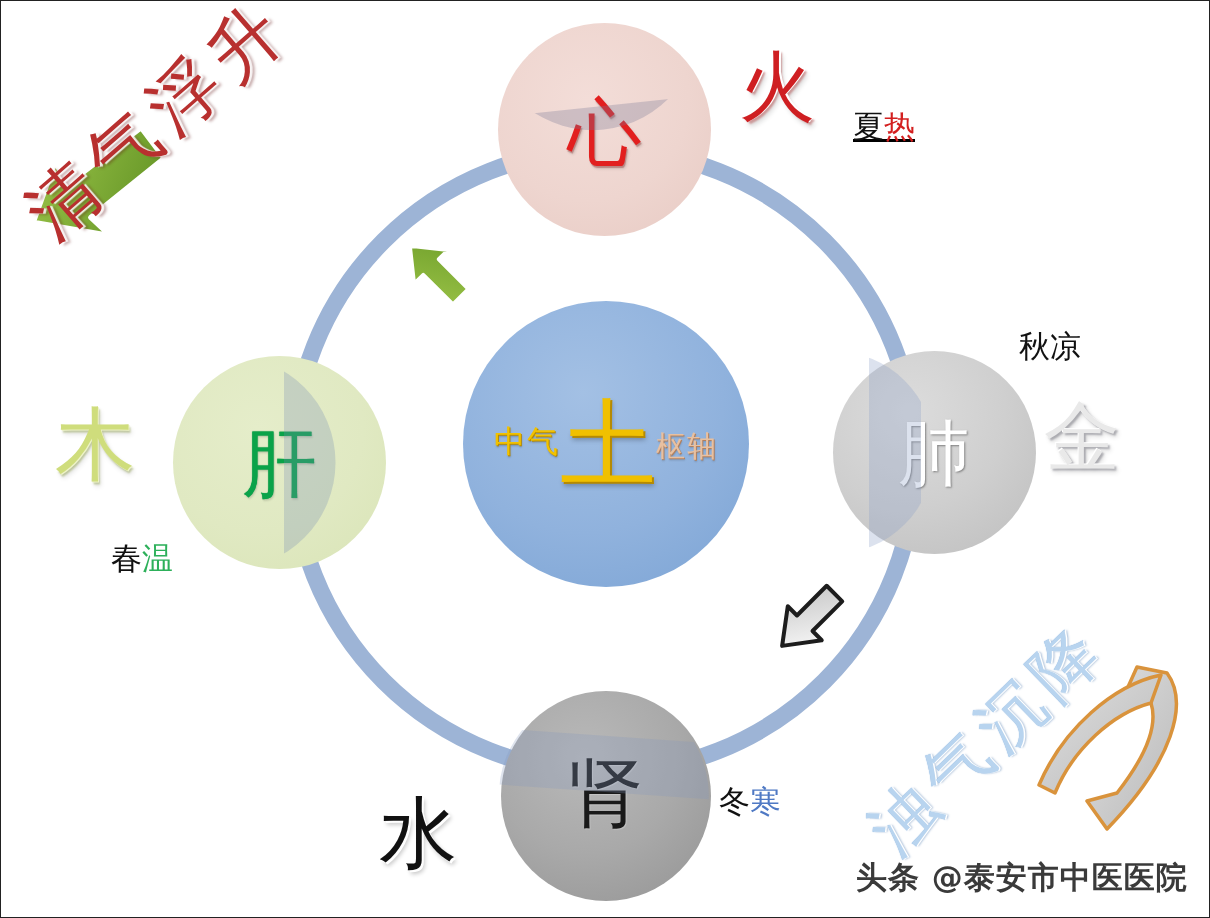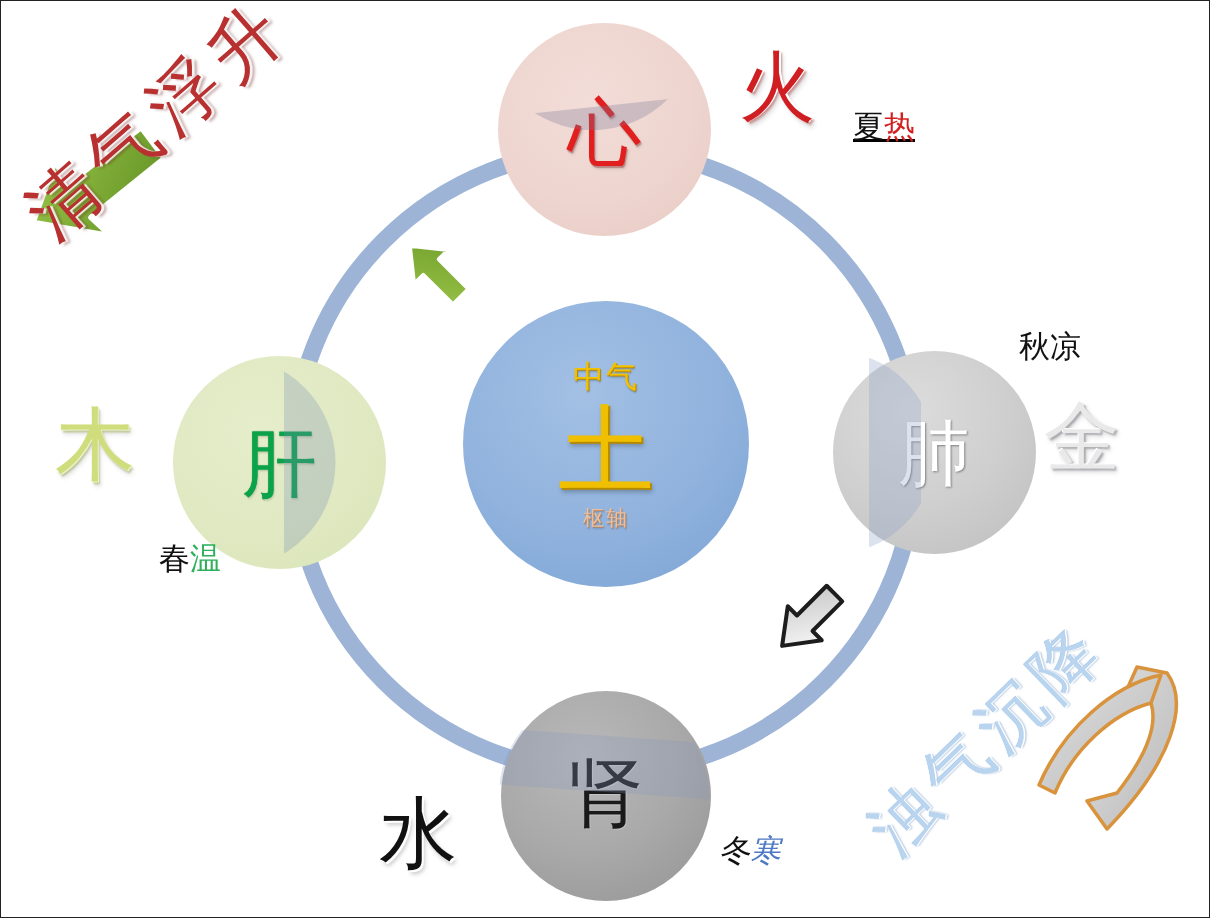--- a/index.html
+++ b/index.html
@@ -117,36 +117,36 @@
     -webkit-clip-path:circle(105px at 105px 60px);
     clip-path:circle(105px at 105px 60px);
     transform:rotate(4deg);
   }
 
   
   .orb-earth{
     left:462px;top:300px;width:286px;height:286px;
     background:radial-gradient(circle at 42% 32%, #a3c0e4 0%, #90b2dd 55%, #7ba3d4 100%);
     z-index:5;
-    flex-direction:column;
+    flex-direction:row;
   }
   .earth-top{
     font-family:"DejaVu Sans","Liberation Sans",sans-serif;
     font-size:31px;color:#f2c200;letter-spacing:2px;
     text-shadow:1px 1px 0 #b68a00, 1px 2px 2px rgba(0,0,0,.25);
     margin-bottom:4px;
   }
   .earth-main{
     font-family:"DejaVu Sans","Liberation Sans",sans-serif;
     font-size:96px;color:#f0c000;line-height:1;
     text-shadow:2px 2px 0 #b68a00, 2px 4px 5px rgba(0,0,0,.28);
   }
   .earth-bottom{
     font-family:"DejaVu Sans","Liberation Sans",sans-serif;
-    font-size:21px;color:#e8c0a0;letter-spacing:2px;margin-top:6px;
+    font-size:29px;color:#e8c0a0;letter-spacing:2px;margin-top:6px;
     text-shadow:1px 1px 0 #b08060, 1px 2px 2px rgba(0,0,0,.20);
   }
 
   
   .elem{
     position:absolute;z-index:6;
     font-family:"DejaVu Sans","Liberation Sans",sans-serif;
     line-height:1;user-select:none;
   }
   .elem-fire{
@@ -174,23 +174,23 @@
   .season{
     position:absolute;z-index:6;
     font-family:"DejaVu Sans","Liberation Sans",sans-serif;
     font-size:31px;line-height:1;white-space:nowrap;user-select:none;
   }
   .season .k{color:#111111;}
   .season-summer{left:852px;top:110px;text-decoration:underline;}
   .season-summer .v{color:#d31f1f;}
   .season-autumn{left:1018px;top:330px;text-align:center;}
   .season-autumn .v{color:#111111;}
-  .season-spring{left:110px;top:542px;margin-left:48px;}
+  .season-spring{left:110px;top:542px;}
   .season-spring .v{color:#2db05a;}
-  .season-winter{left:718px;top:834px;font-style:italic;}
+  .season-winter{left:718px;top:785px;}
   .season-winter .v{color:#4f79c4;}
 
   
   .qi{
     position:absolute;z-index:7;
     font-family:"DejaVu Sans","Liberation Sans",sans-serif;
     white-space:nowrap;line-height:1;user-select:none;
   }
   .qi-rise{
     left:36px;top:188px;
@@ -336,14 +336,15 @@
                L 66 150 L 96 142
                C 132 96, 140 62, 124 40
                L 98 56 L 116 16 Z" fill="url(#gOrange)" stroke="#d9933c" stroke-width="3.5" stroke-linejoin="round"></path>
       <path d="M18 134
                C 42 78, 92 34, 140 24
                L 130 52
                C 92 62, 52 98, 34 142 Z" fill="url(#gOrange)" stroke="#d9933c" stroke-width="3.5" stroke-linejoin="round"></path>
     </svg>
   </div>
 
+  <div class="watermark">头条 @泰安市中医医院</div>
 
 </div>
 
 </body></html>

